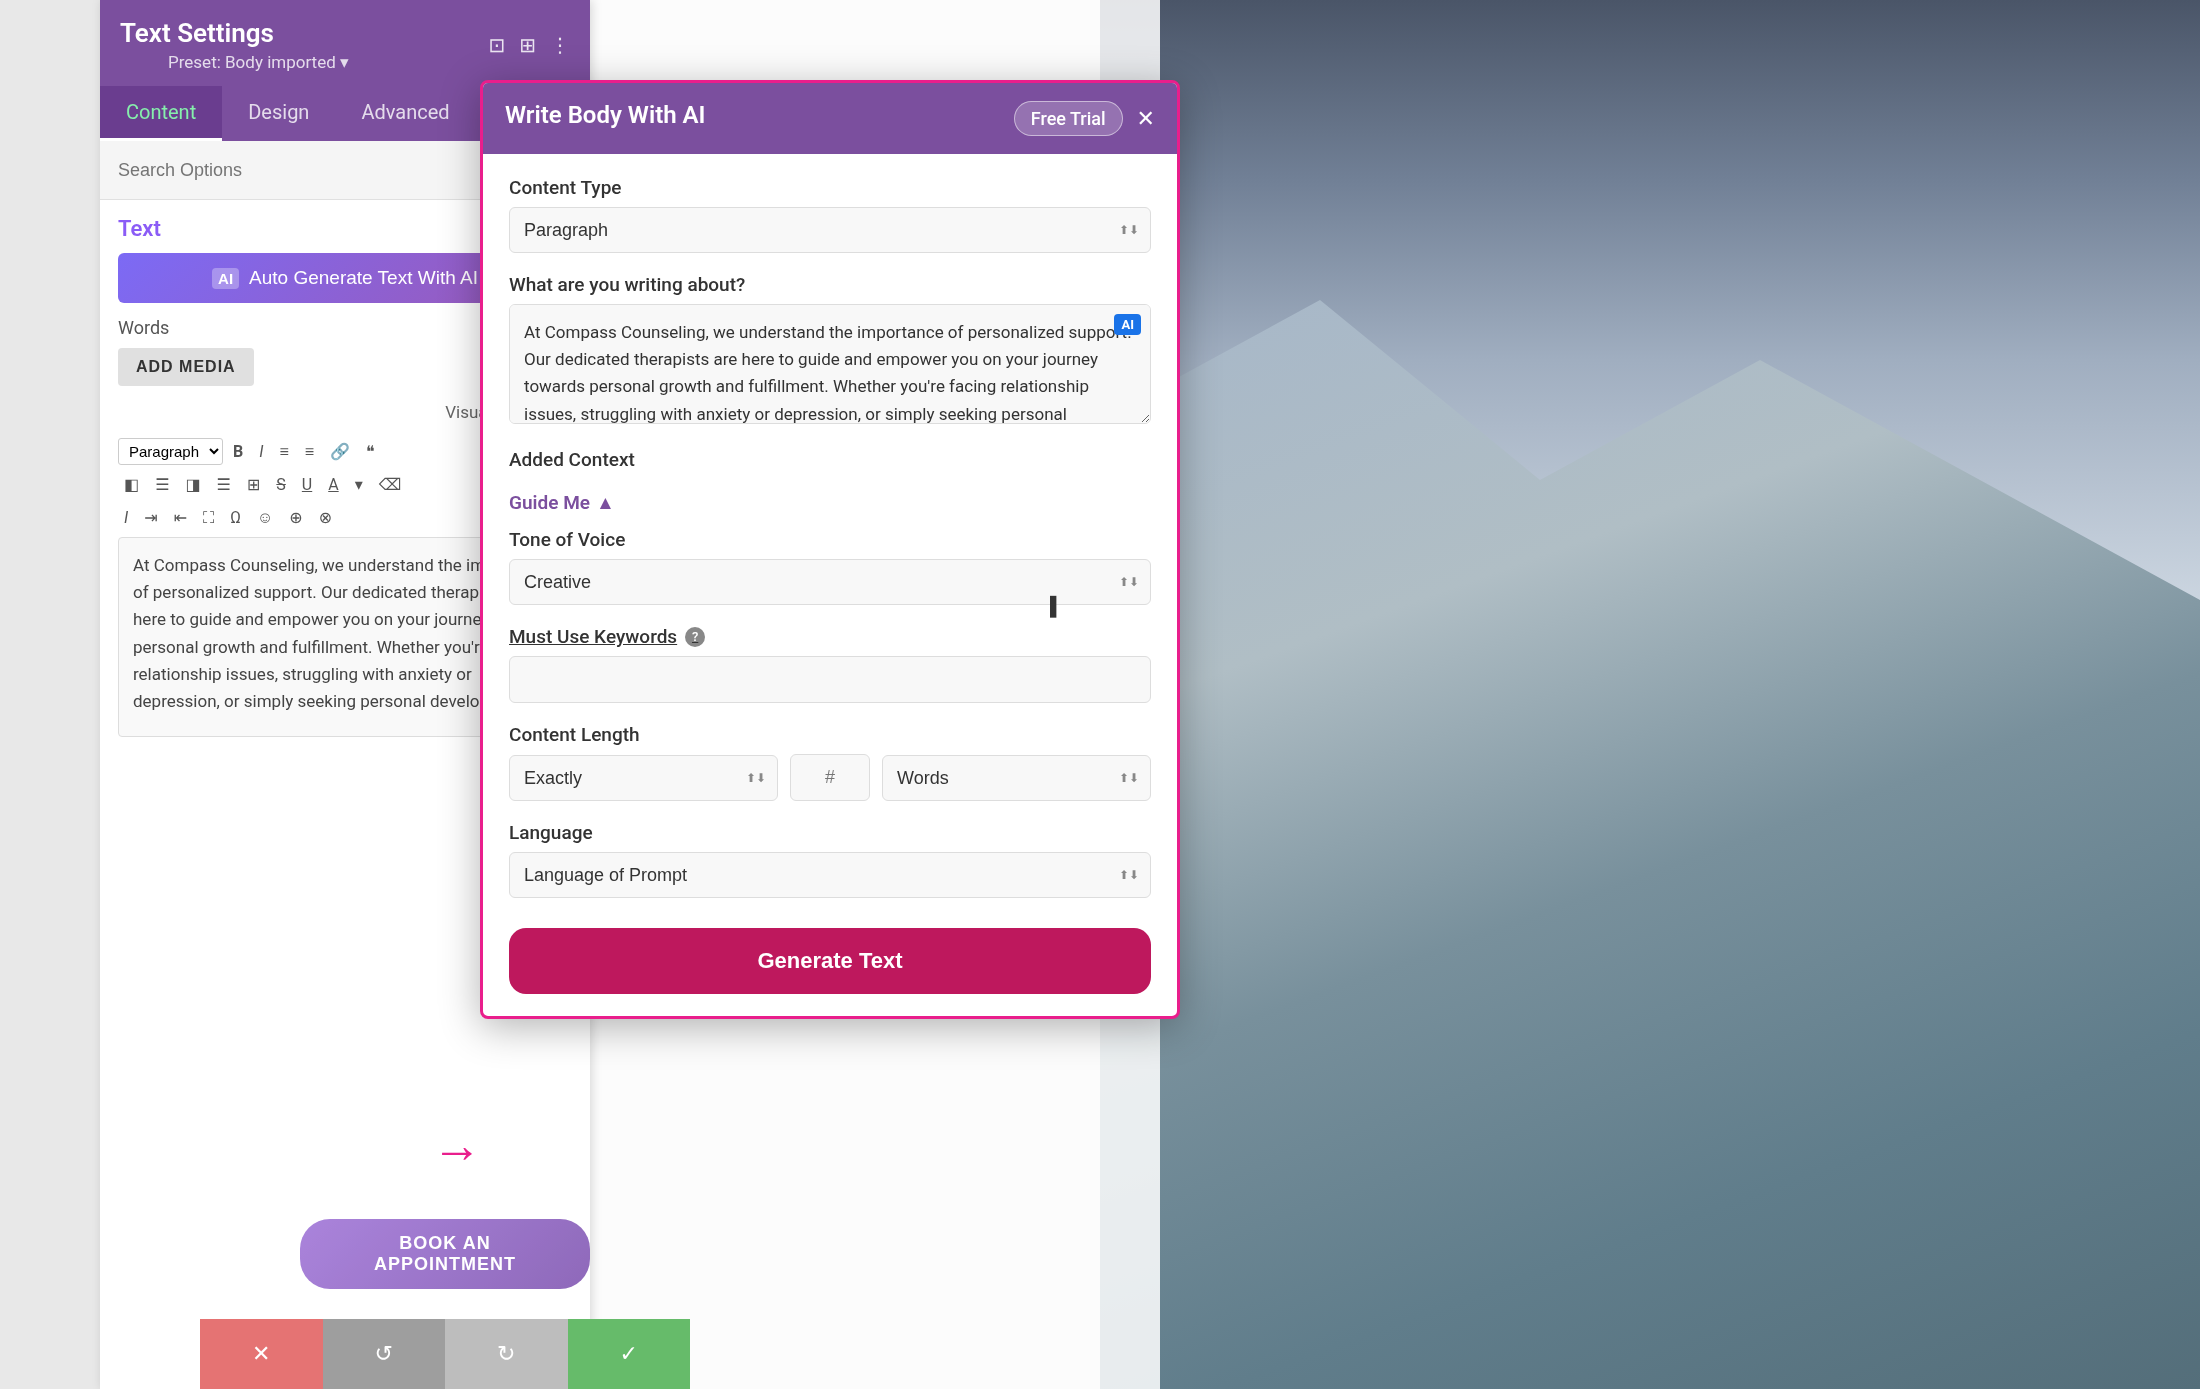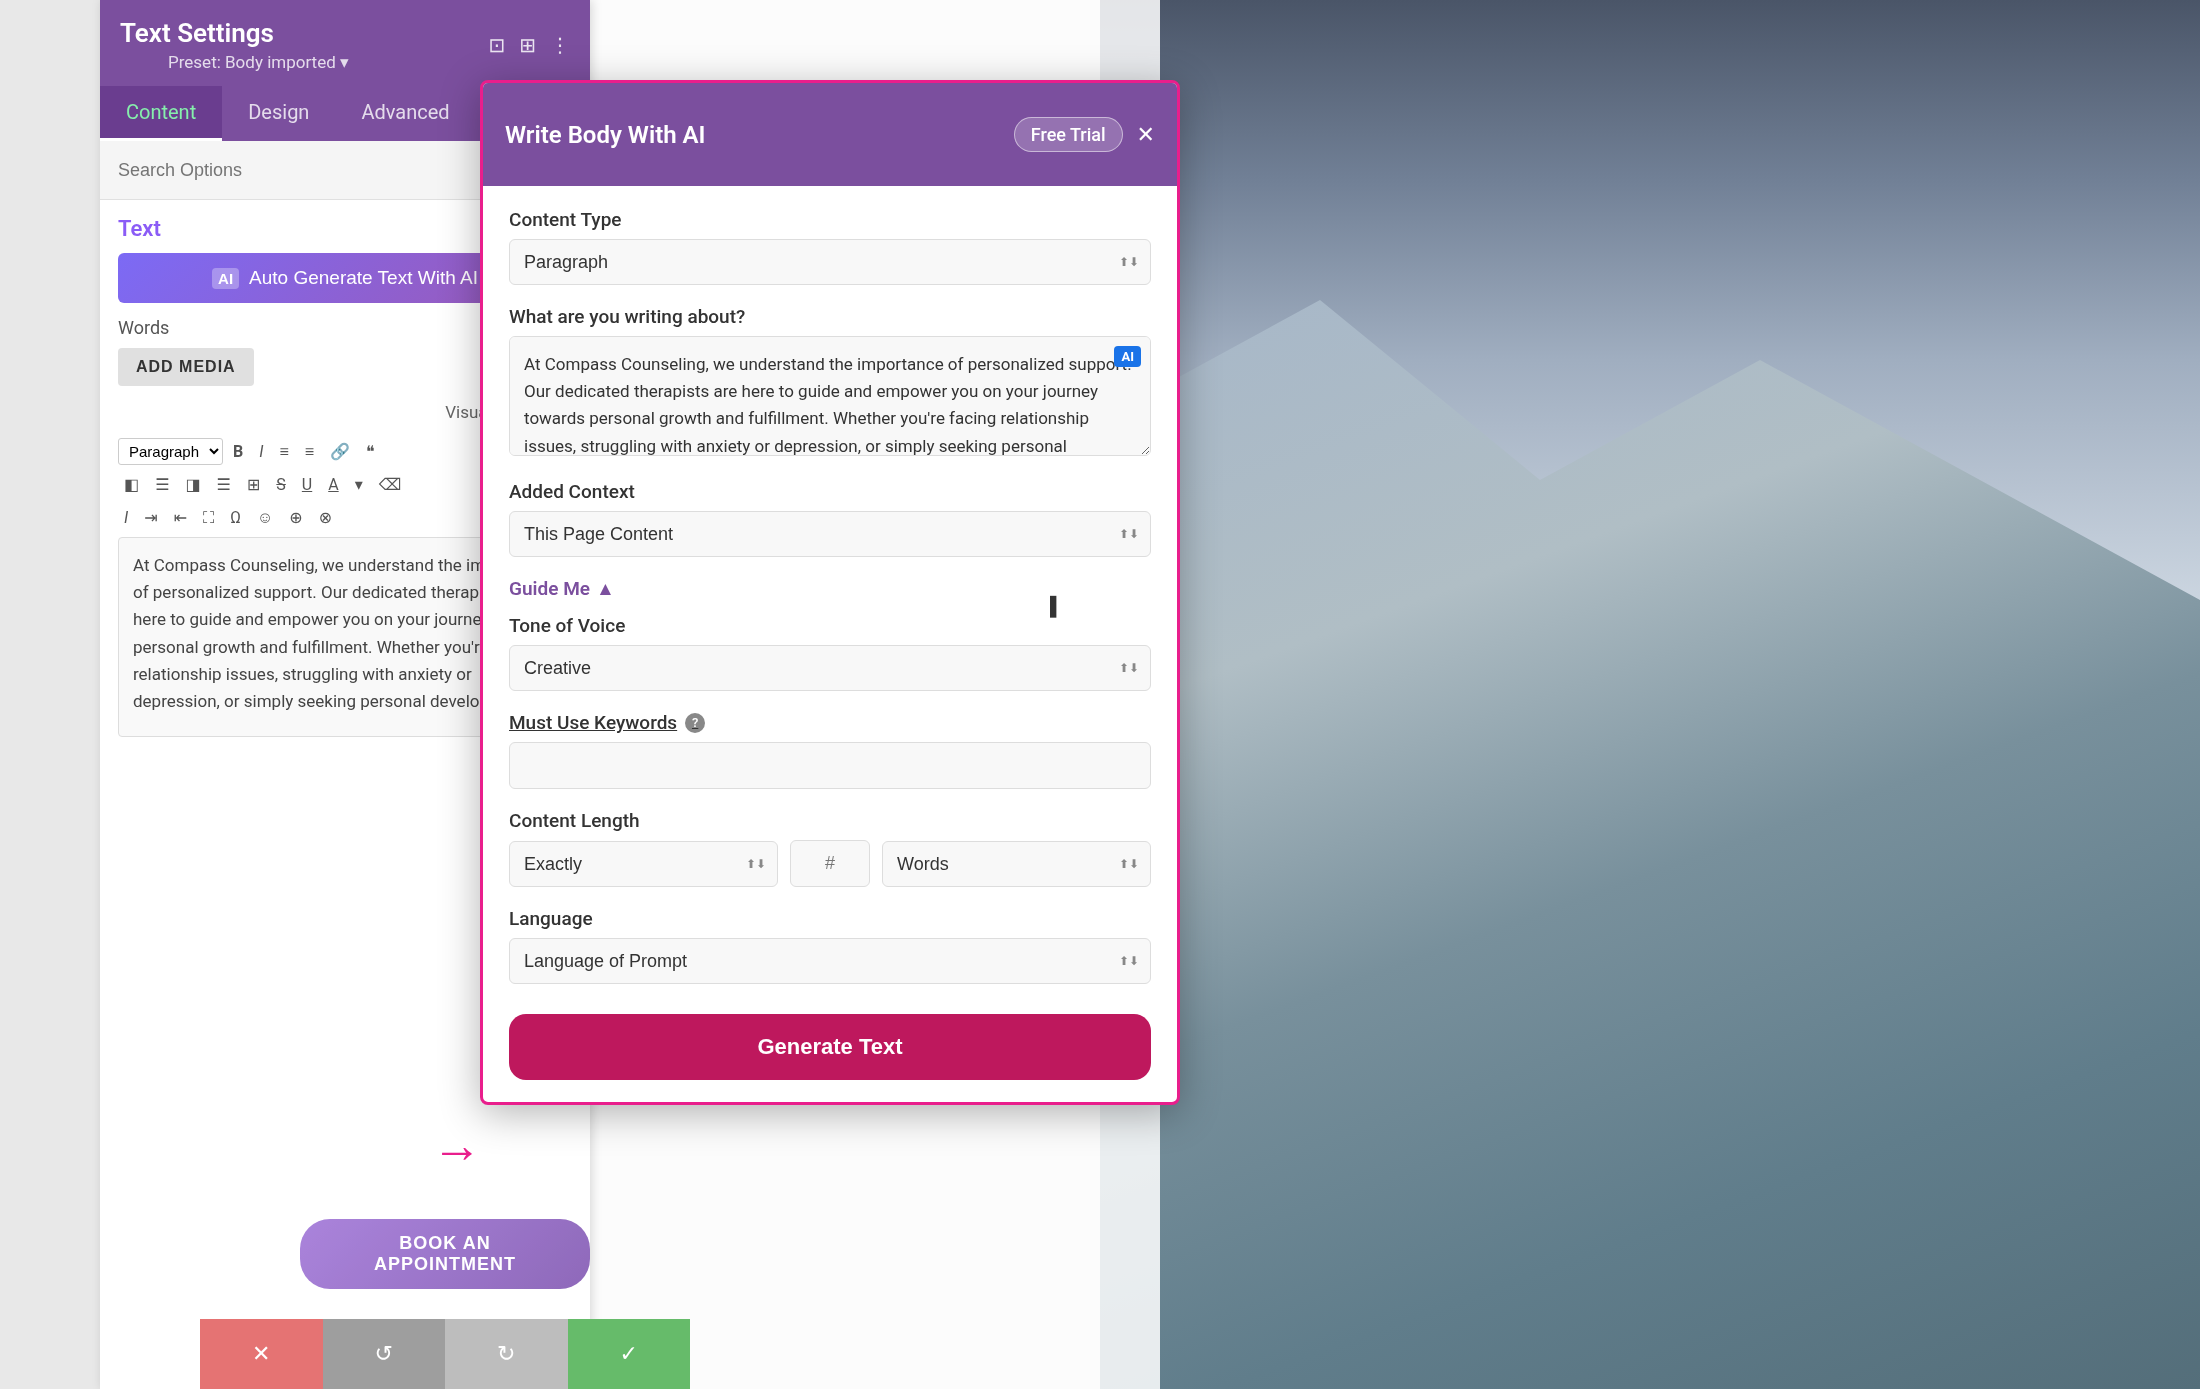--- a/index.html
+++ b/index.html
@@ -310,23 +310,23 @@
       width: 700px;
       background: #fff;
       border-radius: 8px;
       box-shadow: 0 8px 40px rgba(0,0,0,0.3);
       border: 3px solid #e91e8c;
     }
 
     .ai-dialog-header {
       background: #7b4f9e;
       border-radius: 5px 5px 0 0;
-      padding: 34px 22px;
-      display: flex;
-      align-items: center;
+      padding: 18px 22px;
+      display: flex;
+      align-items: flex-start;
       justify-content: space-between;
     }
 
     .ai-dialog-title {
       color: #fff;
       font-size: 24px;
       font-weight: 600;
     }
 
     .ai-dialog-header-right {
@@ -683,27 +683,20 @@
       <label class="form-label">What are you writing about?</label>
       <div class="textarea-wrapper">
         <textarea class="form-textarea" style="">At Compass Counseling, we understand the importance of personalized support. Our dedicated therapists are here to guide and empower you on your journey towards personal growth and fulfillment. Whether you're facing relationship issues, struggling with anxiety or depression, or simply seeking personal development, our One-on-One sessions provide a safe and confidential space for you to explore your thoughts...</textarea>
         <span class="ai-badge">AI</span>
       </div>
     </div>
 
     
     <div class="form-group">
       <label class="form-label">Added Context</label>
-      <div class="select-wrapper">
-        <select class="form-select">
-          <option>This Page Content</option>
-          <option>None</option>
-          <option>Custom</option>
-        </select>
-      </div>
     </div>
 
     
     <div class="guide-me">
       <span>Guide Me</span>
       <span>▲</span>
     </div>
 
     
     <div class="form-group">

